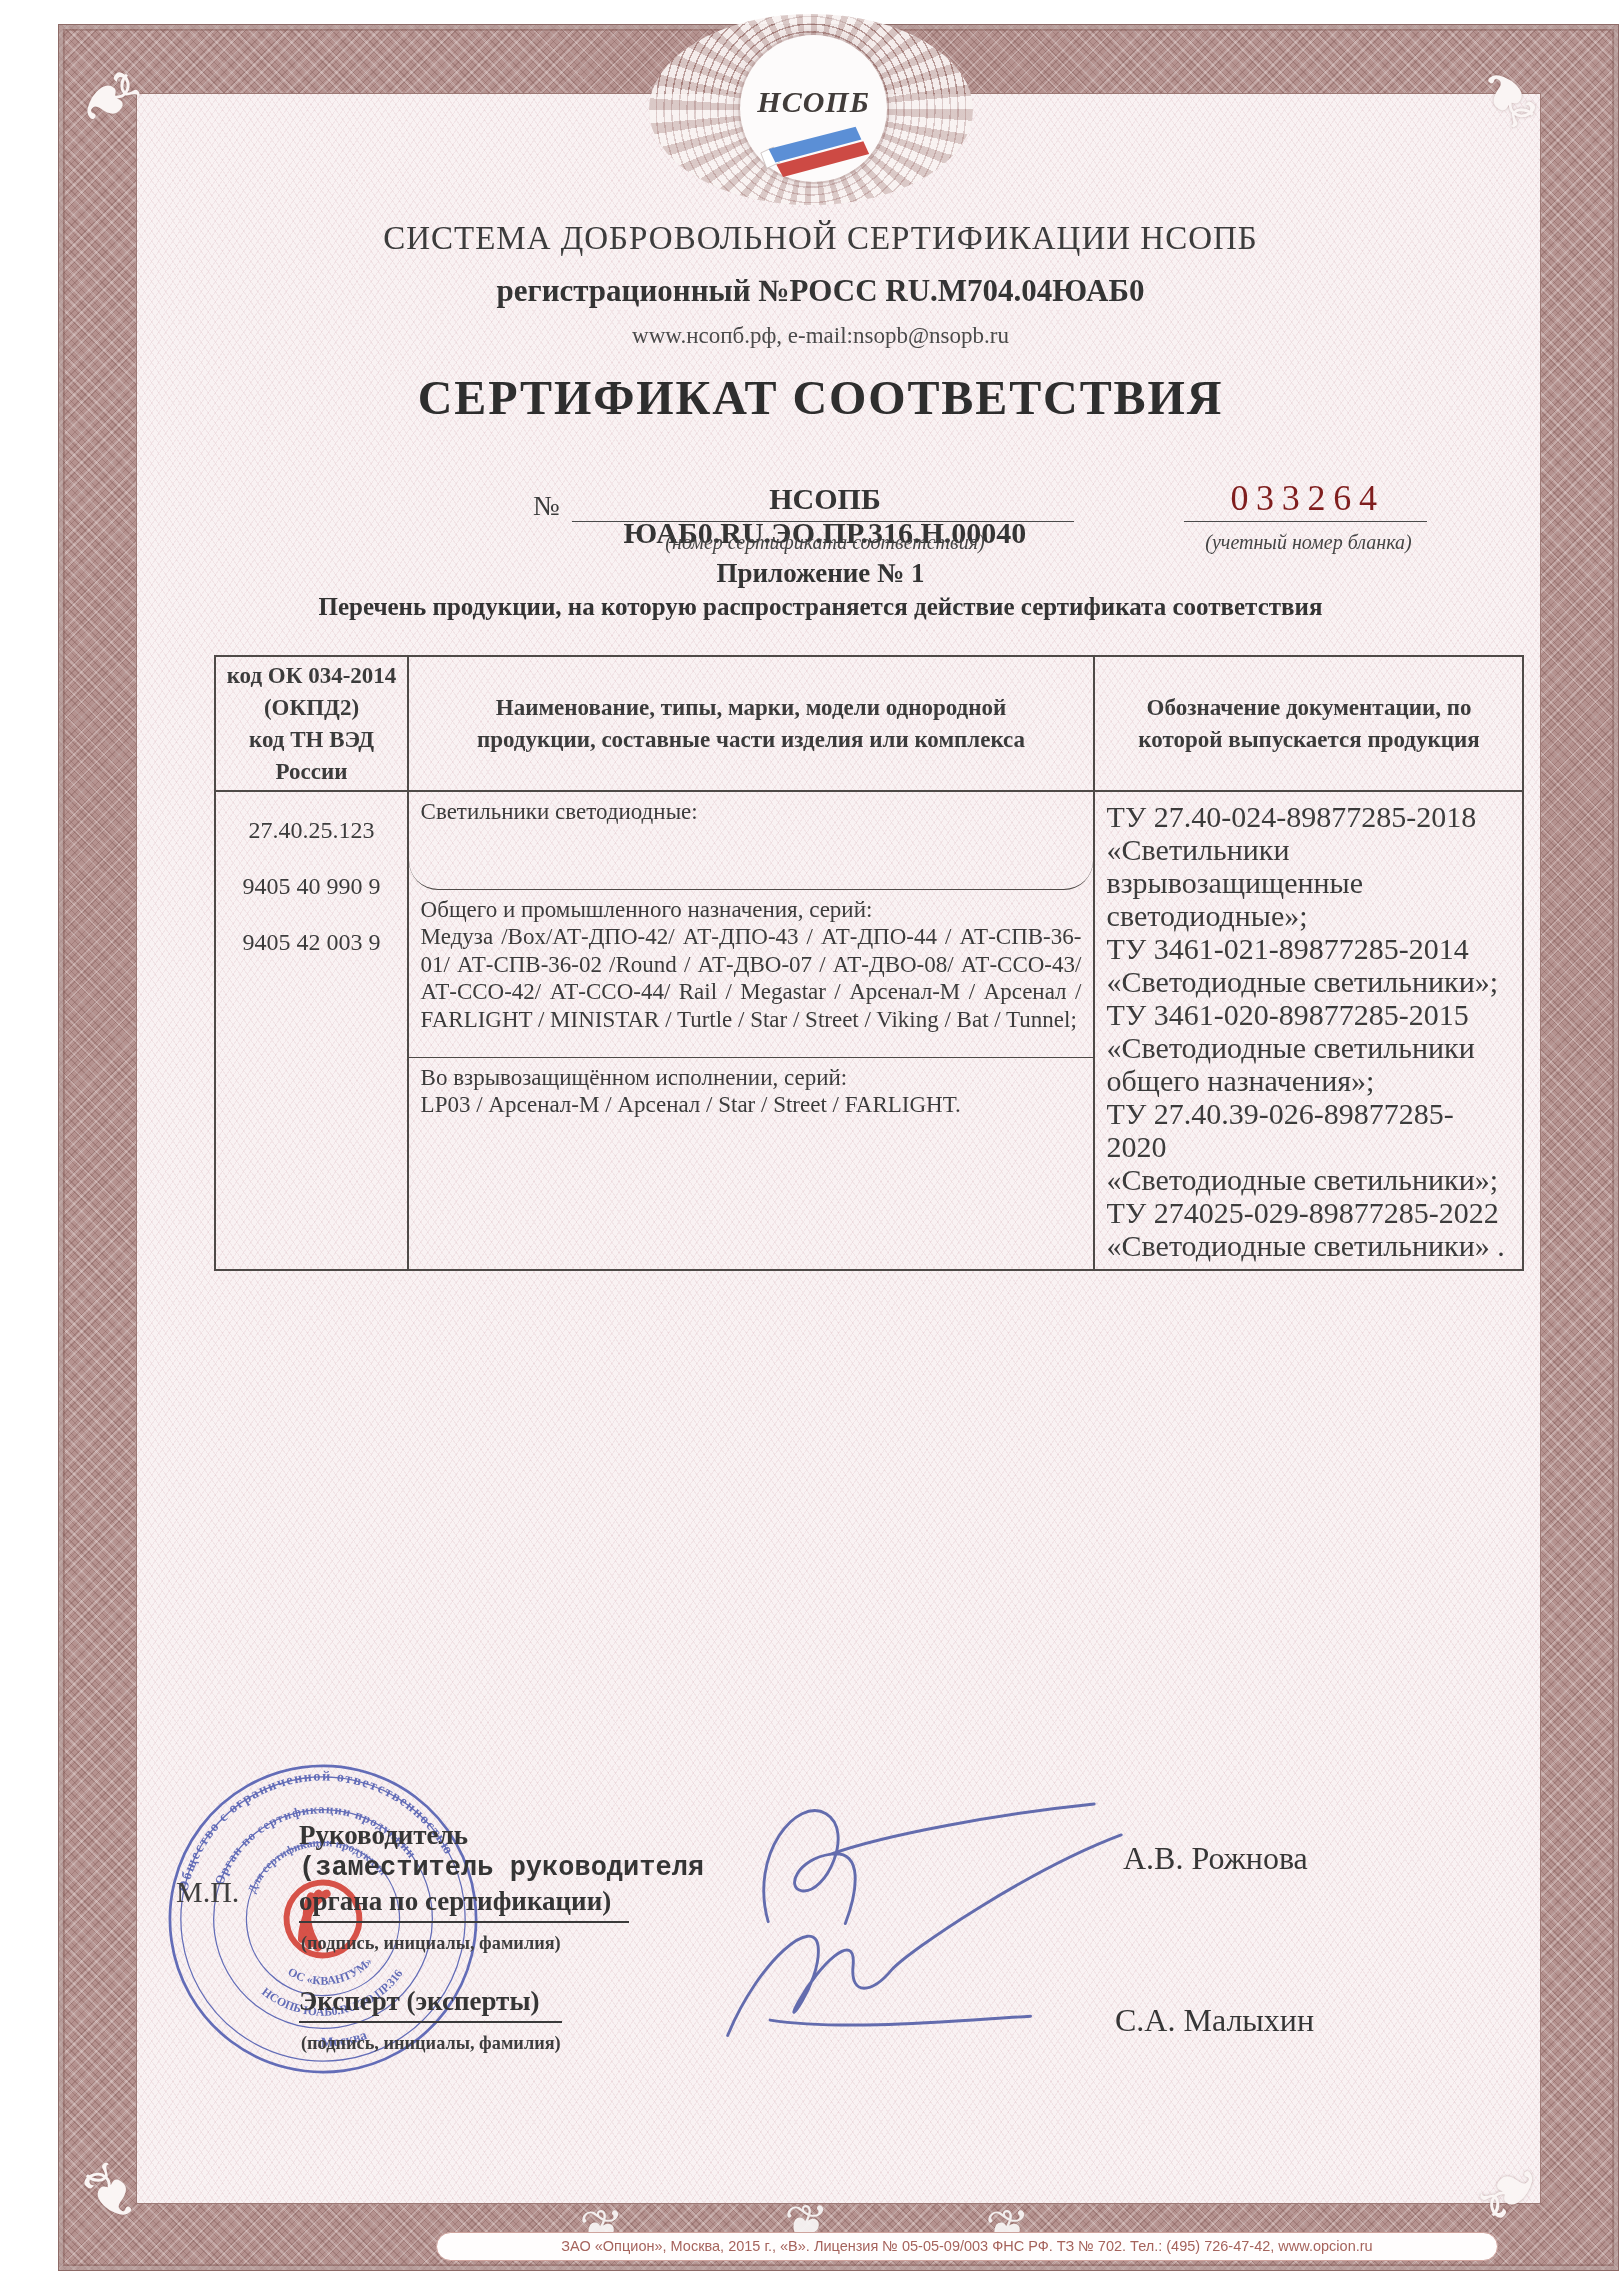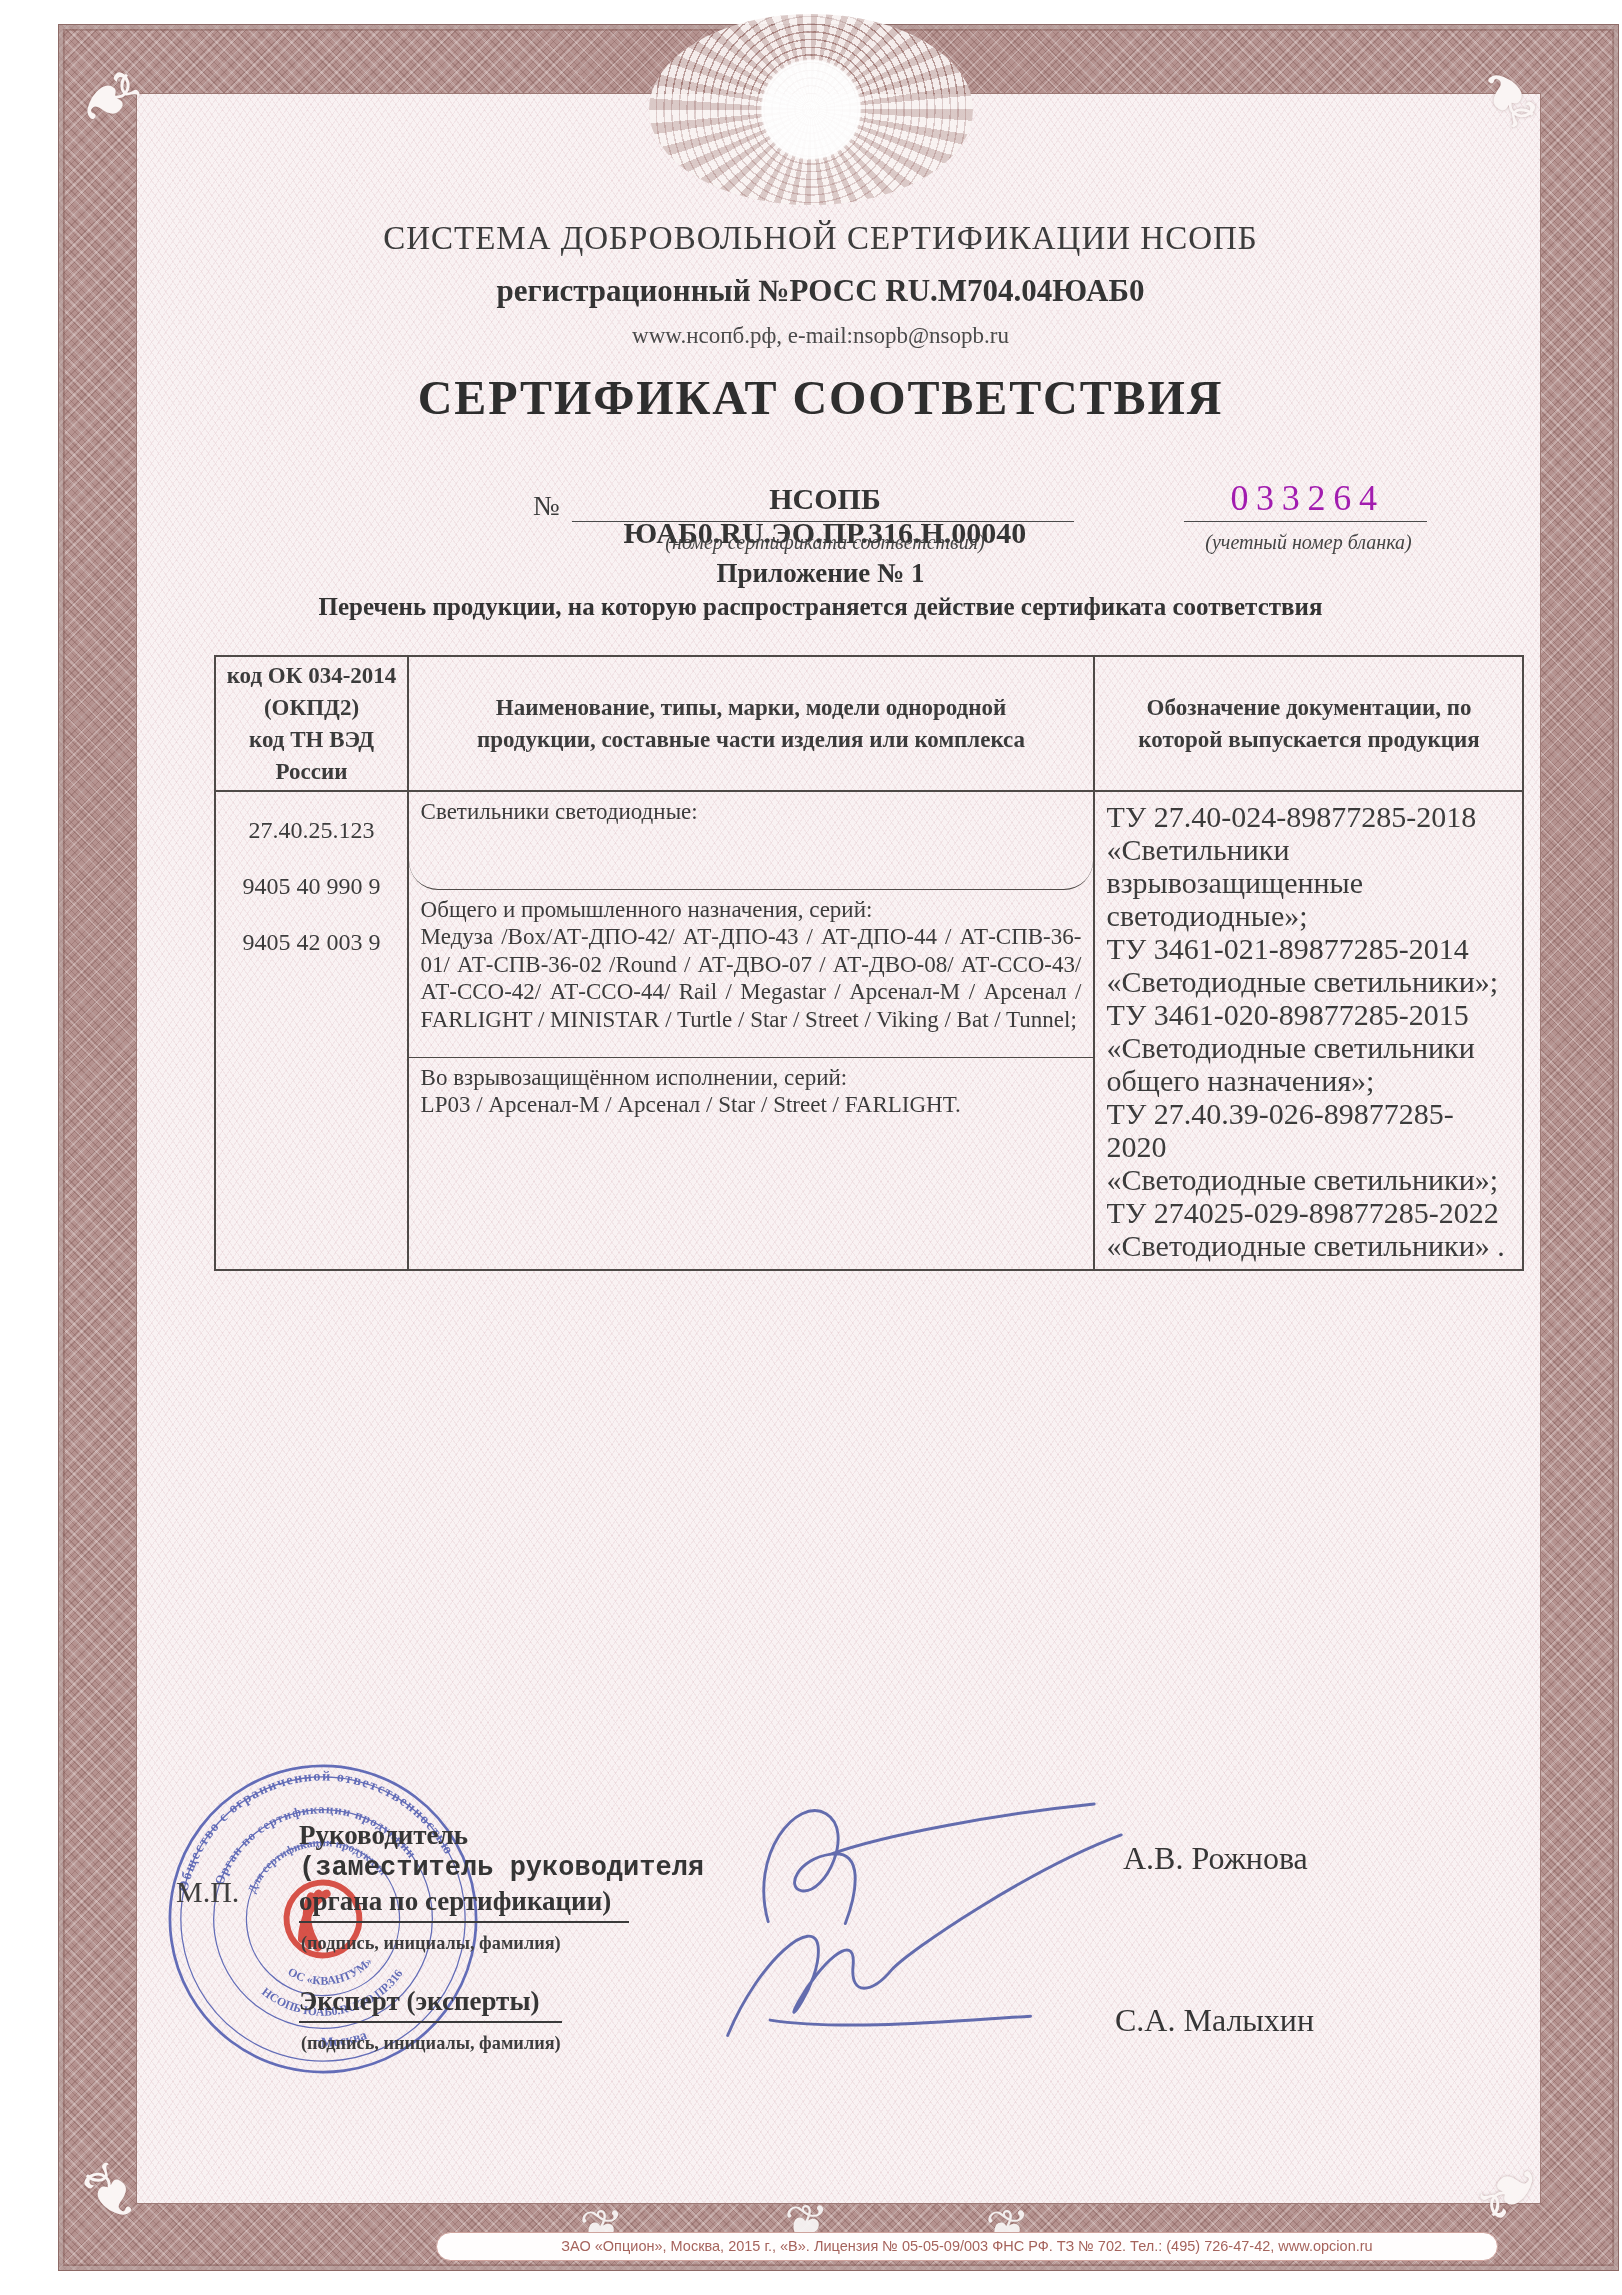--- a/index.html
+++ b/index.html
@@ -48,21 +48,21 @@
     font-style:italic;font-weight:bold;font-size:30px;letter-spacing:1px;color:#413c3a;}
   .logo-flag{position:absolute;left:17.4px;top:87px;}
 
   .h-system{left:135px;top:220px;width:1371px;font-size:33px;letter-spacing:1px;color:#3c3c3c;}
   .h-reg{left:135px;top:273px;width:1371px;font-size:31px;font-weight:bold;color:#343434;}
   .h-mail{left:135px;top:323px;width:1371px;font-size:23px;color:#4a4a4a;}
   .h-title{left:135px;top:370px;width:1371px;font-size:48px;font-weight:bold;letter-spacing:1.9px;color:#2e2e2e;font-family:Liberation Serif, serif;}
   .h-nosign{left:533px;top:490px;font-size:28px;color:#3a3a3a;}
   .h-number{left:579px;top:482px;width:492px;font-size:30px;font-weight:bold;color:#343434;}
   .line{height:0;border-bottom:1.9px solid #4a4a4a;}
-  .h-serial{left:1186px;top:477px;width:243px;font-size:36px;letter-spacing:7.7px;color:#a21caf;}
+  .h-serial{left:1186px;top:477px;width:243px;font-size:36px;letter-spacing:7.7px;color:#7f1d1d;}
   .h-cap{font-style:italic;font-size:20px;color:#444;}
   .h-annex{left:135px;top:558px;width:1371px;font-size:27px;font-weight:bold;color:#333;}
   .h-sub{left:135px;top:593px;width:1371px;font-size:25px;font-weight:bold;color:#333;}
 
   
   .cert-table{position:absolute;left:214px;top:655px;width:1306px;z-index:2;
     display:grid;grid-template-columns:193px 686px 428px;grid-template-rows:135px auto;
     border:2.4px solid #4e4a47;}
   .th{font-weight:bold;font-size:23px;line-height:32px;display:flex;align-items:center;justify-content:center;
     text-align:center;border-bottom:2.4px solid #4e4a47;padding:3.9px 7.7px;box-sizing:border-box;}
@@ -99,20 +99,28 @@
   </div>
   <div class="corner" style="left:75px;top:56px;transform:rotate(135deg);">❧</div>
   <div class="corner" style="left:1475px;top:56px;transform:rotate(225deg);">❧</div>
   <div class="corner" style="left:75px;top:2151px;transform:rotate(45deg);">❧</div>
   <div class="corner" style="left:1475px;top:2151px;transform:rotate(315deg);">❧</div>
   <div class="bottom-leaf" style="left:579px;top:2203px;">❦</div>
   <div class="bottom-leaf" style="left:784px;top:2198px;">❦</div>
   <div class="bottom-leaf" style="left:985px;top:2203px;">❦</div>
 
   <div class="rosette"></div>
+  <div class="logo-circle">
+    <div class="logo-text">НСОПБ</div>
+    <svg class="logo-flag" width="116" height="58" viewBox="0 0 120 60">
+      <polygon points="4,32 17,26 23,42 10,48" fill="#ffffff" stroke="#cfc6c4" stroke-width="1"></polygon>
+      <polygon points="12,28 102,5 108,18 19,42" fill="#5b8fd6"></polygon>
+      <polygon points="20,44 110,20 116,33 27,57" fill="#cd4a44"></polygon>
+    </svg>
+  </div>
 
   <div class="abs ctr h-system">СИСТЕМА ДОБРОВОЛЬНОЙ СЕРТИФИКАЦИИ НСОПБ</div>
   <div class="abs ctr h-reg">регистрационный №РОСС RU.М704.04ЮАБ0</div>
   <div class="abs ctr h-mail">www.нсопб.рф, e-mail:nsopb@nsopb.ru</div>
   <div class="abs ctr h-title">СЕРТИФИКАТ СООТВЕТСТВИЯ</div>
 
   <div class="abs h-nosign">№</div>
   <div class="abs ctr h-number">НСОПБ ЮАБ0.RU.ЭО.ПР.316.Н.00040</div>
   <div class="abs line" style="left:572px;top:521px;width:502px;"></div>
   <div class="abs ctr h-serial">033264</div>

